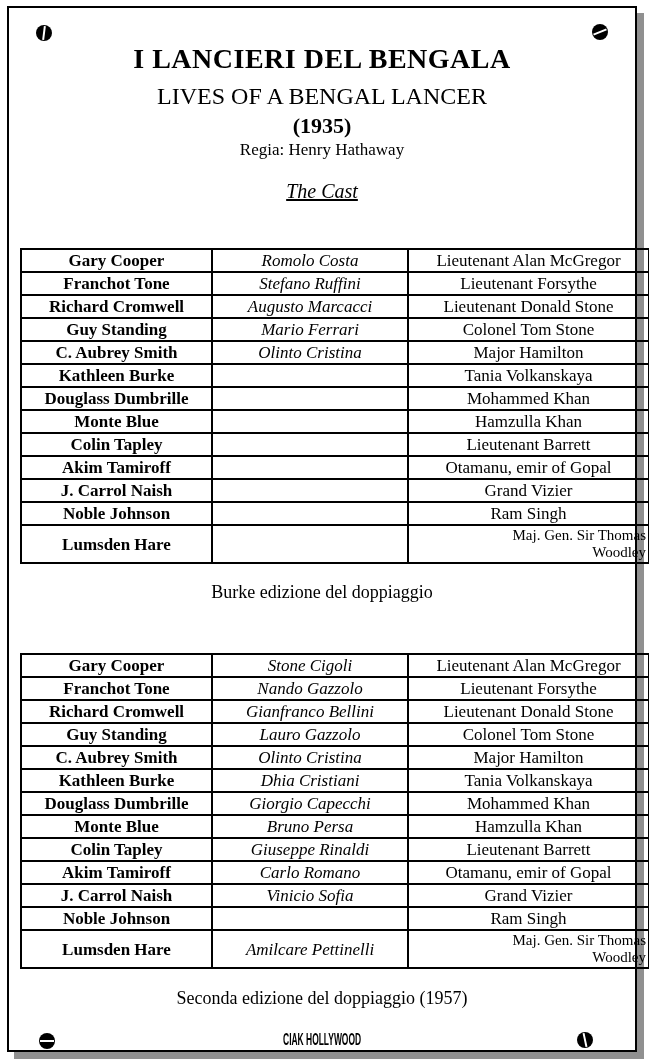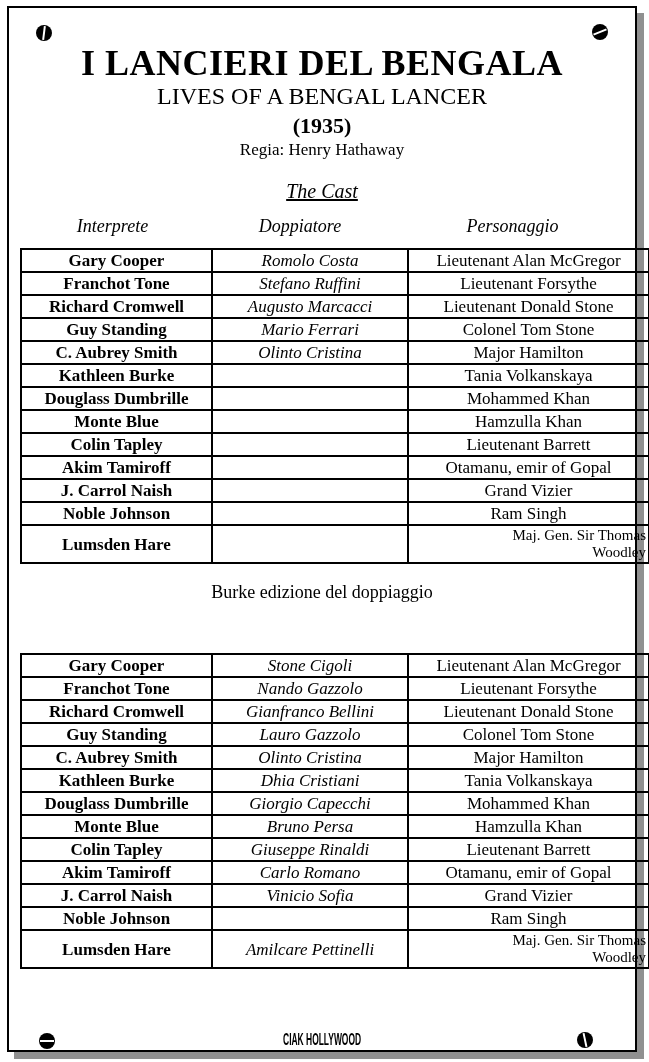--- a/index.html
+++ b/index.html
@@ -13,21 +13,21 @@
   }
   .frame{
     position:absolute;
     left:7px;top:6px;
     width:626px;height:1042px;
     background:#fff;
     border:2px solid #000;
     box-shadow:7px 7px 0 #909090;
   }
   .abs{position:absolute;left:0;right:0;text-align:center;}
-  .title-it{top:34px;font-size:36px;font-weight:bold;letter-spacing:.5px;line-height:1.2;}
+  .title-it{top:34px;font-size:28px;font-weight:bold;letter-spacing:.5px;line-height:1.2;}
   .title-en{top:74px;font-size:24px;line-height:1.2;}
   .year{top:105px;font-size:22px;line-height:1.2;font-weight:bold;}
   .director{top:132px;font-size:17px;line-height:1.2;}
   .cast-heading{top:172px;font-size:20px;font-style:italic;}
   .cast-heading span{text-decoration:underline;}
   .col-headers{
     position:absolute;top:208px;left:11px;width:610px;
     display:flex;font-style:italic;font-size:18px;
   }
   .col-headers .ch1{width:185px;text-align:center;}
@@ -90,25 +90,20 @@
 
   <div class="abs title-it">I LANCIERI DEL BENGALA</div>
   <div class="abs title-en">LIVES OF A BENGAL LANCER</div>
   <div class="abs year">(1935)</div>
   <div class="abs director">Regia: Henry Hathaway</div>
 
   <div class="abs cast-heading">
     <span>The Cast</span>
   </div>
 
-  <div class="col-headers">
-    <span class="ch1">Interprete</span>
-    <span class="ch2">Doppiatore</span>
-    <span class="ch3">Personaggio</span>
-  </div>
 
   <table class="cast" id="cast-table-0">
     <tbody>
         <tr>
           <td class="col-interpreter">Gary Cooper</td>
           <td class="col-dubber">Romolo Costa</td>
           <td class="col-character">Lieutenant Alan McGregor</td>
         </tr>
         <tr>
           <td class="col-interpreter">Franchot Tone</td>
@@ -240,18 +235,19 @@
         </tr>
         <tr>
           <td class="col-interpreter">Lumsden Hare</td>
           <td class="col-dubber">Amilcare Pettinelli</td>
           <td class="col-character">Maj. Gen. Sir Thomas
 Woodley</td>
         </tr>
       </tbody>
   </table>
 
+  <div class="abs caption caption-1">Seconda edizione del doppiaggio (1957)</div>
 
   <div class="abs footer-logo-wrap">
     <span class="footer-logo">CIAK HOLLYWOOD</span>
   </div>
 
 </div>
 
 </body></html>

